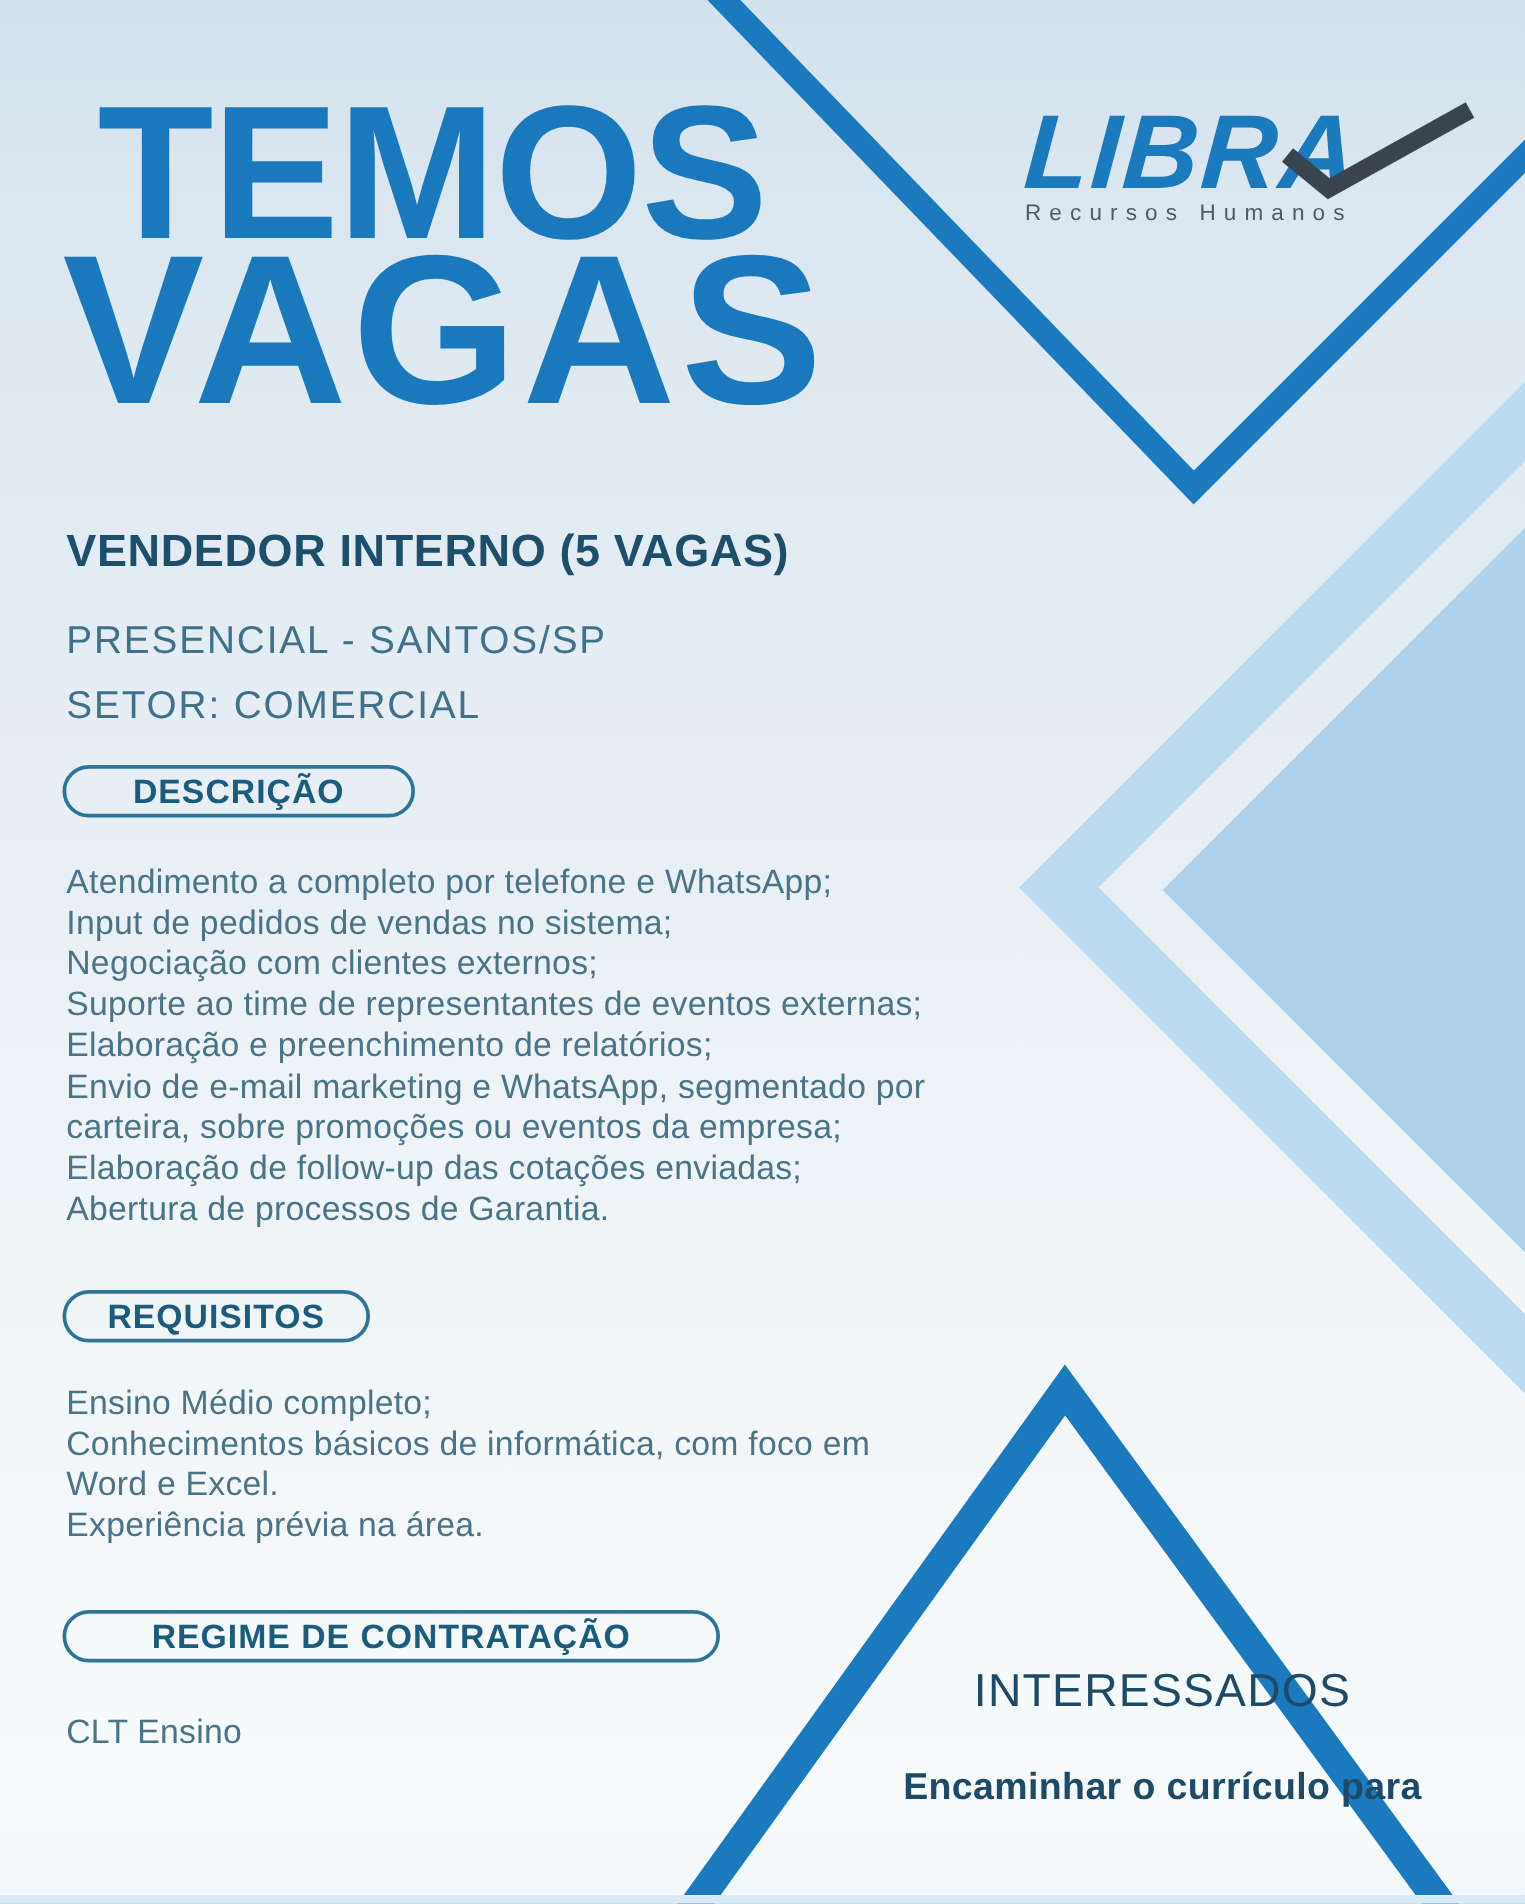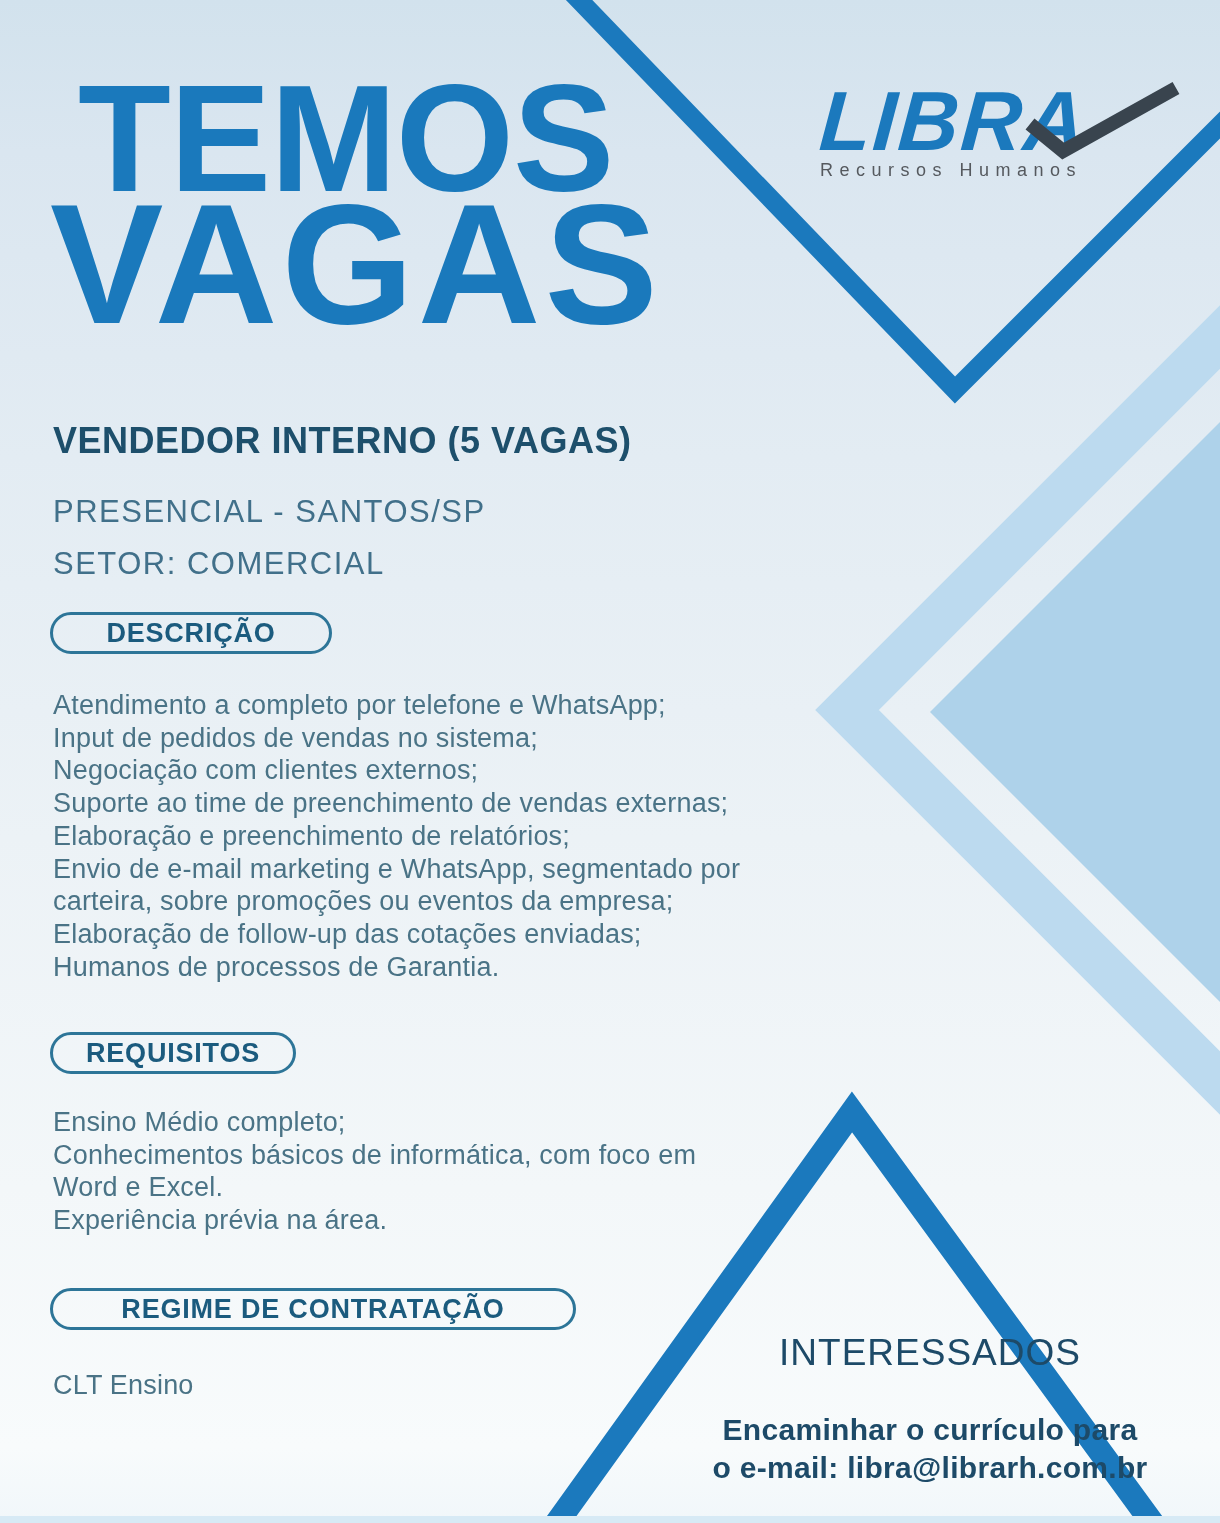--- a/index.html
+++ b/index.html
@@ -118,26 +118,26 @@
     <div class="job-sub modality">PRESENCIAL - SANTOS/SP</div>
     <div class="job-sub sector">SETOR: COMERCIAL</div>
 
     <div class="pill descricao">
       <span>DESCRIÇÃO</span>
     </div>
     <div class="body-lines descricao">
       <div>Atendimento a completo por telefone e WhatsApp;</div>
       <div>Input de pedidos de vendas no sistema;</div>
       <div>Negociação com clientes externos;</div>
-      <div>Suporte ao time de preenchimento de vendas externas;</div>
+      <div>Suporte ao time de representantes de eventos externas;</div>
       <div>Elaboração e preenchimento de relatórios;</div>
       <div>Envio de e-mail marketing e WhatsApp, segmentado por</div>
       <div>carteira, sobre promoções ou eventos da empresa;</div>
       <div>Elaboração de follow-up das cotações enviadas;</div>
-      <div>Humanos de processos de Garantia.</div>
+      <div>Abertura de processos de Garantia.</div>
     </div>
 
     <div class="pill requisitos">
       <span>REQUISITOS</span>
     </div>
     <div class="body-lines requisitos">
       <div>Ensino Médio completo;</div>
       <div>Conhecimentos básicos de informática, com foco em</div>
       <div>Word e Excel.</div>
       <div>Experiência prévia na área.</div>
@@ -146,21 +146,20 @@
     <div class="pill regime">
       <span>REGIME DE CONTRATAÇÃO</span>
     </div>
     <div class="body-lines regime">
       <div>CLT Ensino</div>
     </div>
 
     <div class="interessados">
       <div class="int-title">INTERESSADOS</div>
       <div class="int-line first">Encaminhar o currículo para</div>
-      <div class="int-line">o e-mail: libra@librarh.com.br</div>
     </div>
 
   </div>
 
   <svg class="deco-top" width="1220" height="1523" viewBox="0 0 1220 1523">
     <polyline points="1030,124 1063,151 1176,88" fill="none" stroke="#39444e" stroke-width="14" stroke-linejoin="miter"></polyline>
   </svg>
 
 </div>
 

